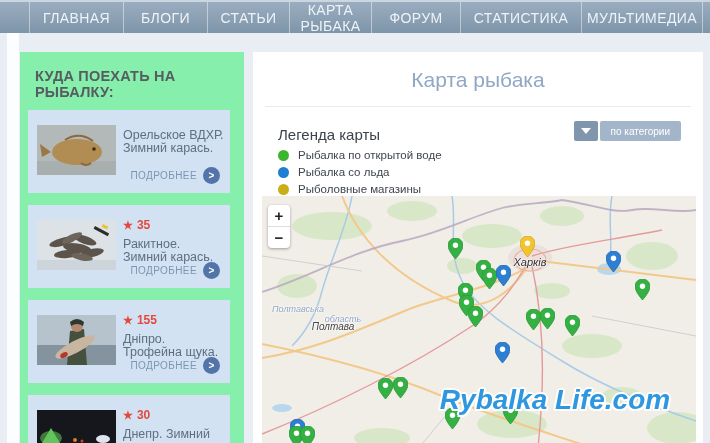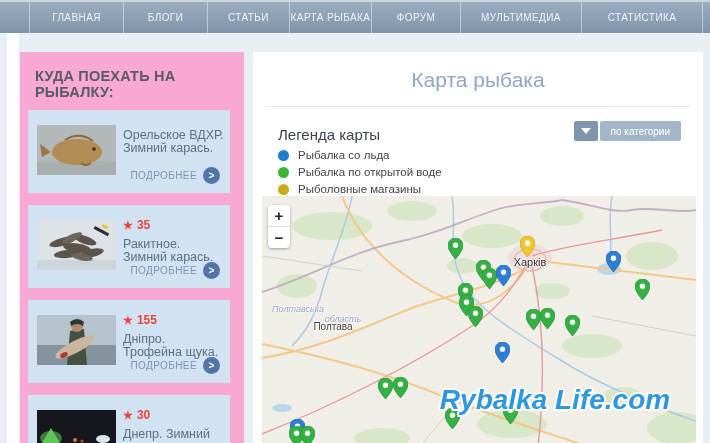--- a/index.html
+++ b/index.html
@@ -5,28 +5,28 @@
   html,body{margin:0;padding:0;}
   body{width:710px;height:443px;overflow:hidden;position:relative;
        background:#e9eef5;font-family:"Liberation Sans",sans-serif;}
 
   
   .topnav{position:absolute;top:0;left:0;right:0;height:33px;
           background:linear-gradient(#9badc0,#7e95a9);border-top:2px solid #ccd6df;
           display:flex;box-sizing:border-box;}
   .nav-spacer{width:29px;}
   .nav-item{display:flex;align-items:center;justify-content:center;
-            color:#eef3f8;font-size:10px;letter-spacing:.4px;cursor:pointer;
+            color:#eef3f8;font-size:14px;letter-spacing:.4px;cursor:pointer;
             border-left:1px solid rgba(255,255,255,.45);box-sizing:border-box;text-align:center;}
   .nav-end{flex:1;border-left:1px solid rgba(255,255,255,.45);}
 
   .left-strip{position:absolute;left:7px;top:33px;width:12px;bottom:0;background:#fcfdfe;}
 
   
-  .sidebar{position:absolute;left:20px;top:52px;width:224px;bottom:0;background:#f9a8d4;overflow:hidden;}
+  .sidebar{position:absolute;left:20px;top:52px;width:224px;bottom:0;background:#86efac;overflow:hidden;}
   .sidebar-heading{margin:16px 12px 10px 15px;font-size:14.5px;font-weight:bold;
                    color:#575c61;letter-spacing:.2px;}
   .card-item{position:relative;background:#d3e2f2;height:83px;margin:0 14px 12px 8px;}
   .photo{position:absolute;left:9px;top:15px;width:79px;height:50px;overflow:hidden;cursor:pointer;}
   .photo svg{display:block;}
   .meta{position:absolute;left:95px;top:13px;right:6px;}
   .rating-row{color:#e3483c;font-size:12px;font-weight:bold;}
   .rating-row .star{font-size:11px;margin-right:4px;}
   .item-title{color:#5d6f82;font-size:12.5px;line-height:13px;margin-top:6px;}
   .more{position:absolute;right:10px;bottom:9px;display:flex;align-items:center;cursor:pointer;margin-left:11px;}
@@ -59,42 +59,42 @@
        overflow:hidden;cursor:grab;}
   .map > svg.mapbg{position:absolute;left:0;top:0;}
   .zoomctl{position:absolute;left:6px;top:9px;width:22px;background:#fff;border-radius:4px;
            box-shadow:0 1px 3px rgba(0,0,0,.35);overflow:hidden;}
   .zbtn{width:22px;height:21px;display:flex;align-items:center;justify-content:center;
         font-size:15px;font-weight:bold;color:#222;cursor:pointer;}
   .zbtn:first-child{border-bottom:1px solid #ddd;}
 
   .pin{position:absolute;width:15px;height:21px;cursor:pointer;}
   .map-label{position:absolute;transform:translate(-50%,-50%);white-space:nowrap;
-             text-shadow:0 0 2px #fff,0 0 2px #fff,0 0 3px #fff;}
+             text-shadow:0 0 2px #fff,0 0 2px #fff,0 0 3px #fff;font-style:italic;}
   .map-label.city{font-size:11px;color:#2e2e2e;}
   .map-label.town{font-size:10px;color:#444;text-align:right;}
   .map-label.region{font-size:9px;font-style:italic;color:#94a3c4;}
 
   .wm{position:absolute;left:293px;top:204px;transform:translate(-50%,-50%);
       font-size:28px;font-weight:bold;font-style:italic;color:#2e97e0;white-space:nowrap;
       text-shadow:2px 0 0 #fff,-2px 0 0 #fff,0 2px 0 #fff,0 -2px 0 #fff,
                   1.5px 1.5px 0 #fff,-1.5px -1.5px 0 #fff,1.5px -1.5px 0 #fff,-1.5px 1.5px 0 #fff;}
 </style>
 </head>
 <body>
 
 <div class="topnav">
   <div class="nav-spacer"></div>
   <div class="nav-item" style="width:94px">ГЛАВНАЯ</div>
   <div class="nav-item" style="width:84px">БЛОГИ</div>
   <div class="nav-item" style="width:82px">СТАТЬИ</div>
   <div class="nav-item" style="width:82px">КАРТА РЫБАКА</div>
   <div class="nav-item" style="width:89px">ФОРУМ</div>
+  <div class="nav-item" style="width:121px">СТАТИСТИКА</div>
   <div class="nav-item" style="width:121px">МУЛЬТИМЕДИА</div>
-  <div class="nav-item" style="width:121px">СТАТИСТИКА</div>
   <div class="nav-end"></div>
 </div>
 
 <div class="left-strip"></div>
 
 <div class="sidebar">
   <div class="sidebar-heading">КУДА ПОЕХАТЬ НА РЫБАЛКУ:</div>
 
   <div class="card-item">
     <div class="photo">
@@ -195,26 +195,26 @@
   </div>
 </div>
 
 <div class="main">
   <div class="main-title">Карта рыбака</div>
   <div class="divider"></div>
 
   <div class="legend">
     <div class="legend-heading">Легенда карты</div>
     <div class="legend-row">
+      <span class="legend-dot" style="background: rgb(61, 181, 46);"></span>
+      <span class="legend-label">Рыбалка по открытой воде</span>
+    </div>
+    <div class="legend-row">
       <span class="legend-dot" style="background: rgb(30, 126, 208);"></span>
       <span class="legend-label">Рыбалка со льда</span>
-    </div>
-    <div class="legend-row">
-      <span class="legend-dot" style="background: rgb(61, 181, 46);"></span>
-      <span class="legend-label">Рыбалка по открытой воде</span>
     </div>
     <div class="legend-row">
       <span class="legend-dot" style="background: rgb(201, 174, 24);"></span>
       <span class="legend-label">Рыболовные магазины</span>
     </div>
   </div>
 
   <div class="sort">
     <span class="dd-btn">
       <span class="dd-chevron"></span>

